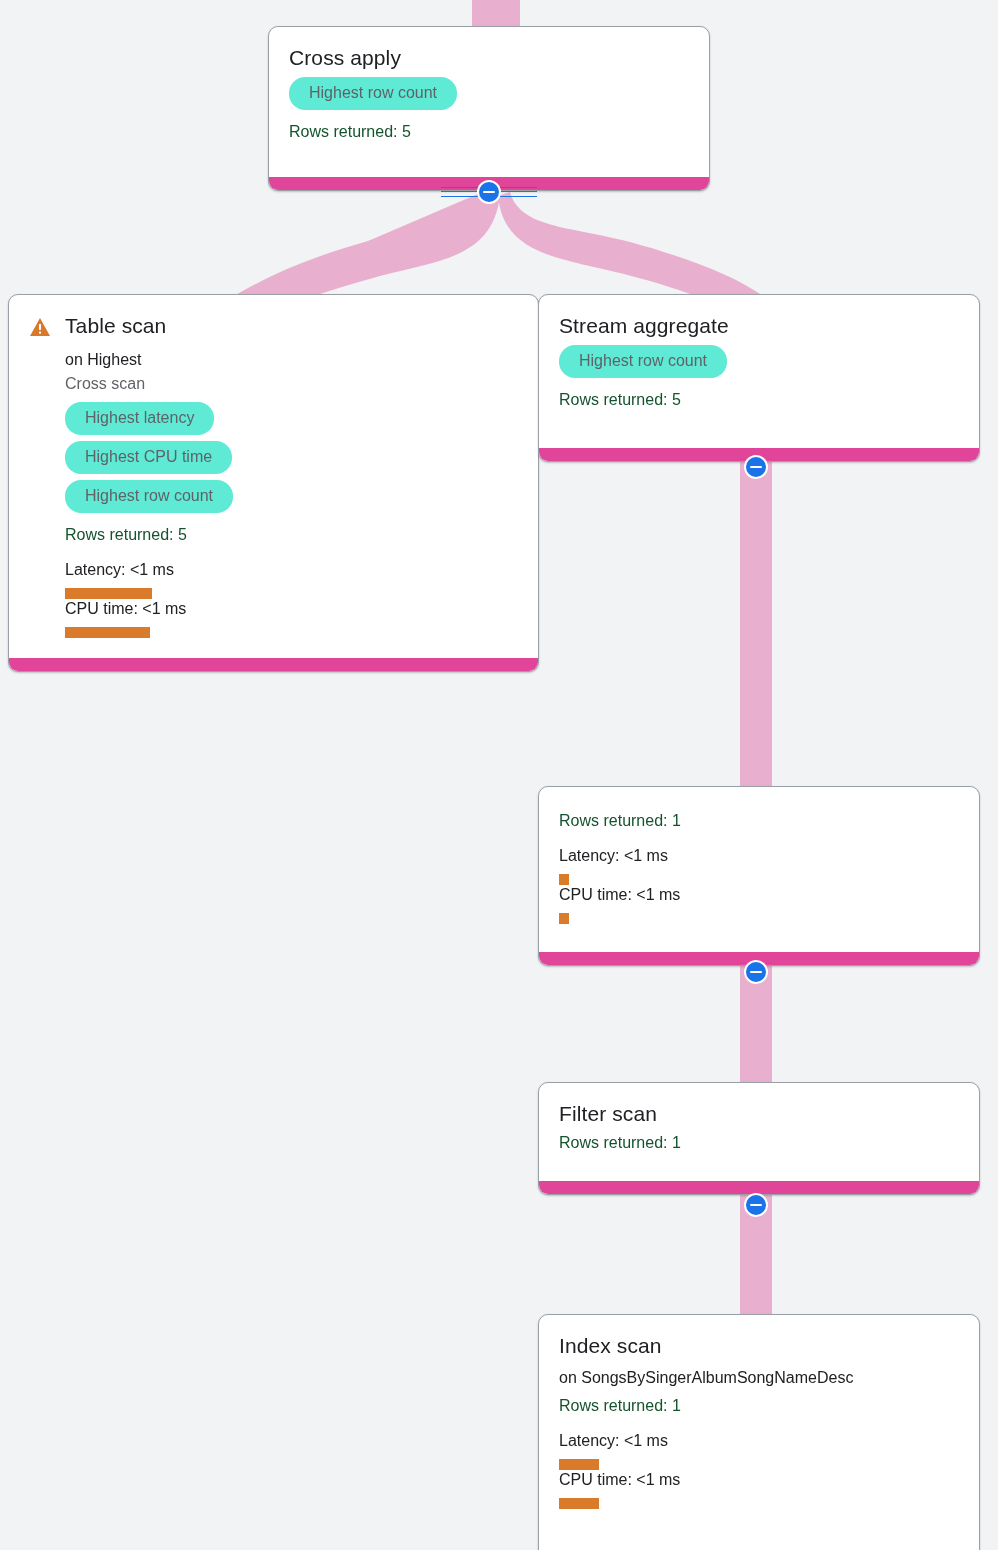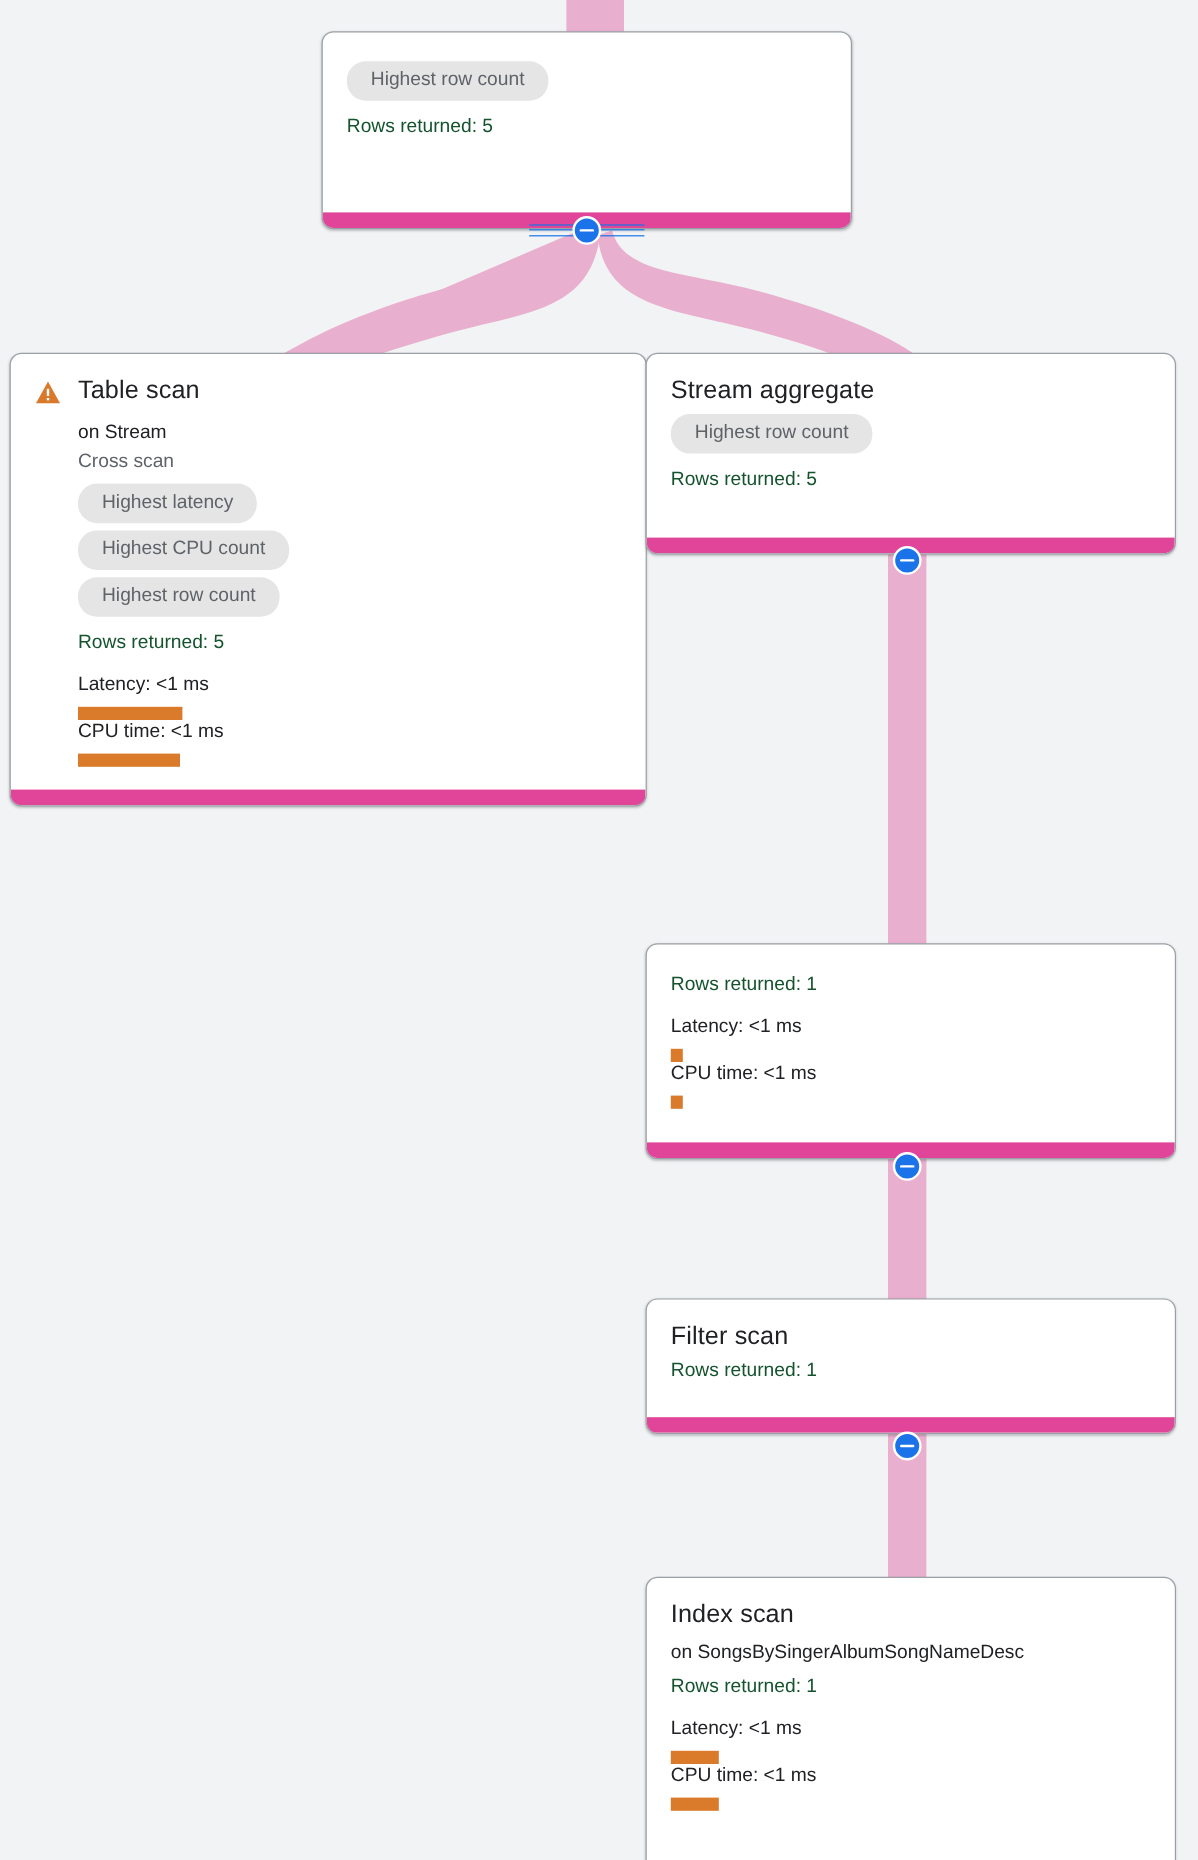--- a/index.html
+++ b/index.html
@@ -69,21 +69,21 @@
   }
   .node-sub.muted {
     color: #5f6368;
     margin-top: 0;
   }
   .chips {
     margin-top: 6px;
   }
   .chip {
     display: inline-block;
-    background: #e5e5e5;
+    background: #5eead4;
     color: #5f6368;
     border-radius: 16px;
     font-size: 16px;
     line-height: 20px;
     padding: 6px 20px 7px 20px;
     margin-bottom: 6px;
   }
   .rows {
     font-size: 16px;
     line-height: 22px;
@@ -262,20 +262,23 @@
 
     <rect x="740" y="460" width="32" height="330" fill="#e9afce"></rect>
 
     <rect x="740" y="962" width="32" height="122" fill="#e9afce"></rect>
 
     <rect x="740" y="1194" width="32" height="122" fill="#e9afce"></rect>
   </svg>
 
   <div class="node" id="node-cross-apply" style="left:268px; top:26px; width:442px; height:165px;">
     <div class="node-body">
+      <div class="node-title-row">
+        <div class="node-title">Cross apply</div>
+      </div>
       <div class="chips">
         <span class="chip">Highest row count</span>
       </div>
       <div class="rows">Rows returned: 5</div>
     </div>
     <div class="bottom-bar"></div>
   </div>
 
   <div class="focus-lines" style="left:441px; top:185px; width:96px; height:14px;">
     <div class="fl" style="left:0;   top:2px;  width:38px;"></div>
@@ -294,25 +297,25 @@
       <div class="node-title-row">
         <span class="warn-icon">
           <svg width="22" height="20" viewBox="0 0 22 20">
             <path d="M11 1 L21 19 L1 19 Z" fill="#d9792b"></path>
             <rect x="10" y="7" width="2" height="6" fill="#ffffff"></rect>
             <rect x="10" y="14.6" width="2" height="2" fill="#ffffff"></rect>
           </svg>
         </span>
         <div class="node-title">Table scan</div>
       </div>
-      <div class="node-sub indent">on Stream</div>
+      <div class="node-sub indent">on Highest</div>
       <div class="node-sub muted indent">Cross scan</div>
       <div class="chips indent">
         <div><span class="chip">Highest latency</span></div>
-        <div><span class="chip">Highest CPU count</span></div>
+        <div><span class="chip">Highest CPU time</span></div>
         <div><span class="chip">Highest row count</span></div>
       </div>
       <div class="rows indent">Rows returned: 5</div>
       <div class="metrics indent">
         <div class="metric">
           <div class="metric-label">Latency: &lt;1 ms</div>
           <div class="metric-bar" style="width: 87px;"></div>
         </div>
         <div class="metric">
           <div class="metric-label">CPU time: &lt;1 ms</div>

